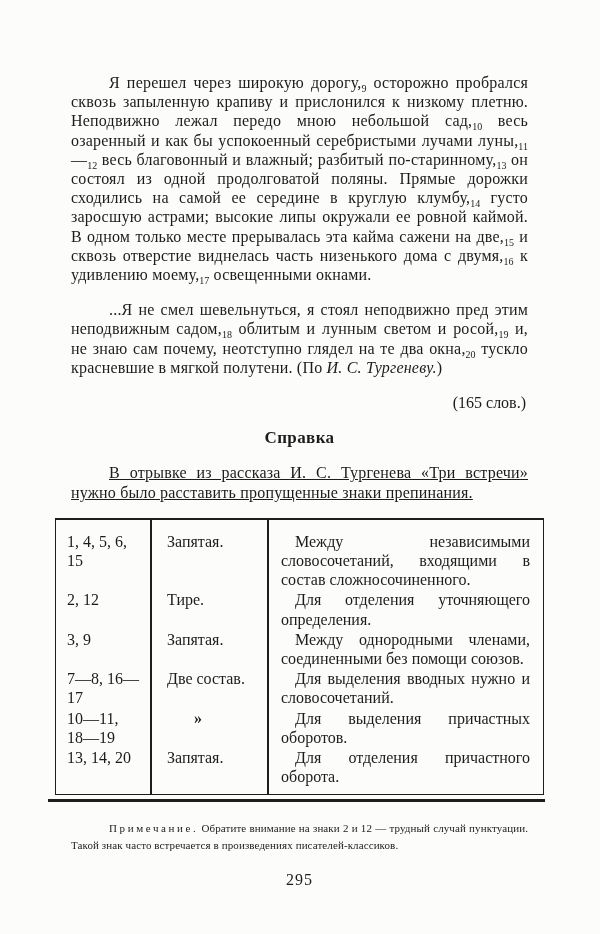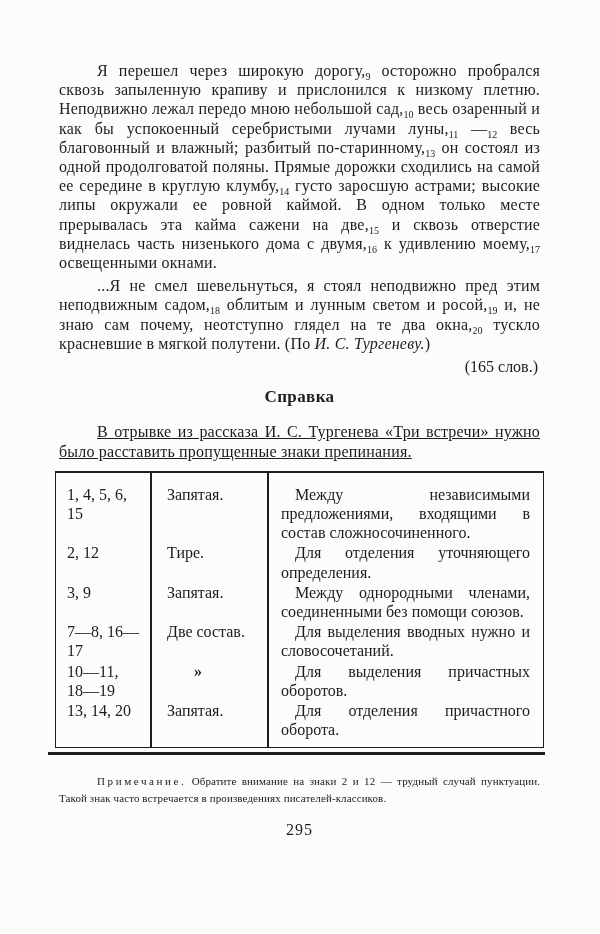--- a/index.html
+++ b/index.html
@@ -9,21 +9,21 @@
     margin:0 auto;
     background:#fcfcfa;
     color:#1c1c1c;
     font-family:"Liberation Serif","DejaVu Serif",serif;
     font-size:16px;line-height:19.2px;
     overflow:hidden;
   }
   .content{
     position:absolute;left:55px;top:57px;width:489px;
   }
-  p{margin:4px;}
+  p{margin:16px;}
   .body-par{
     text-align:justify;
     text-indent:38px;
     letter-spacing:.2px;
   }
   .body-par sub.mk{
     font-size:10px;
     line-height:0;
     vertical-align:-4px;
     letter-spacing:0;
@@ -120,21 +120,21 @@
 
     <p class="intro-par">В отрывке из рассказа И. С. Тургенева «Три встречи» нужно было расставить пропущенные знаки препинания.</p>
 
     <div class="ref-table">
       <div class="v-divider d1"></div>
       <div class="v-divider d2"></div>
 
       <div class="t-row">
         <div class="c-num">1, 4, 5, 6, 15</div>
         <div class="c-mark">Запятая.</div>
-        <div class="c-rule">Между независимыми предложениями, входящими в состав сложносочиненного.</div>
+        <div class="c-rule">Между независимыми словосочетаний, входящими в состав сложносочиненного.</div>
       </div>
       <div class="t-row">
         <div class="c-num">2, 12</div>
         <div class="c-mark">Тире.</div>
         <div class="c-rule">Для отделения уточняющего определения.</div>
       </div>
       <div class="t-row">
         <div class="c-num">3, 9</div>
         <div class="c-mark">Запятая.</div>
         <div class="c-rule">Между однородными членами, соединенными без помощи союзов.</div>

